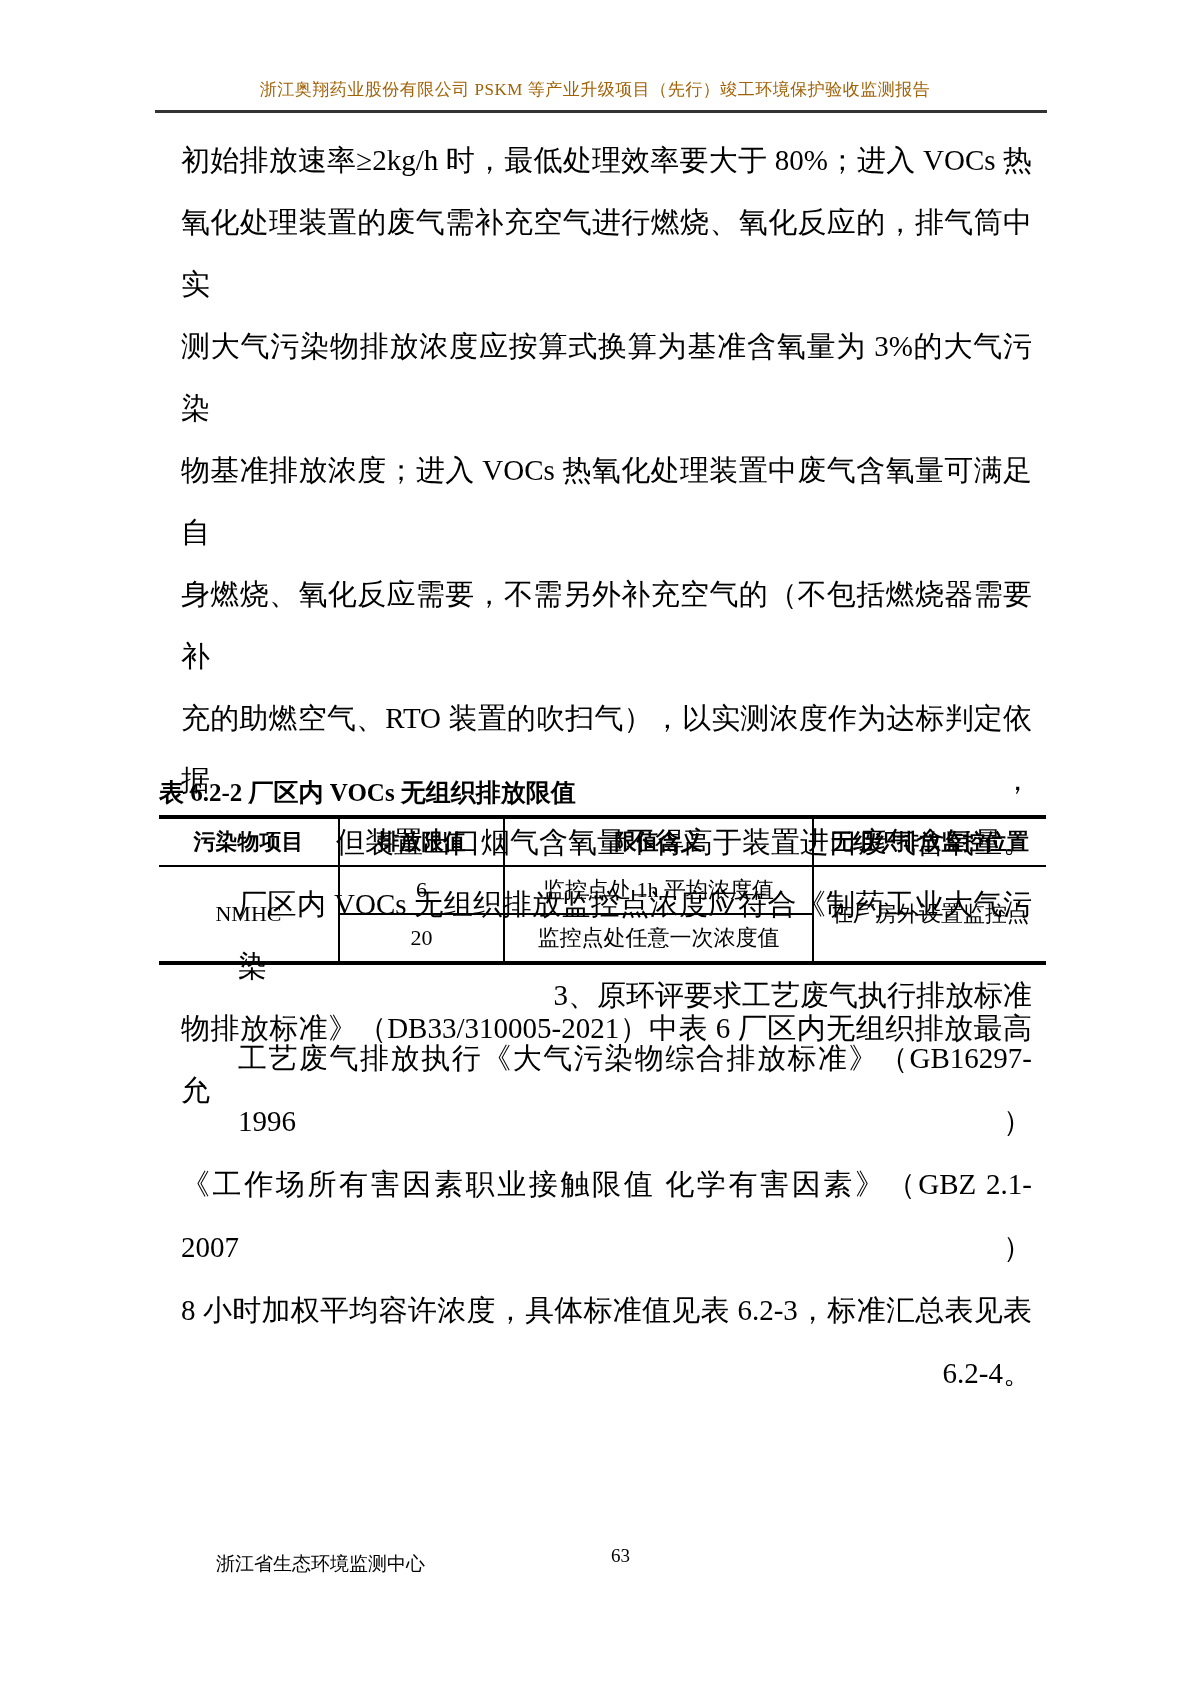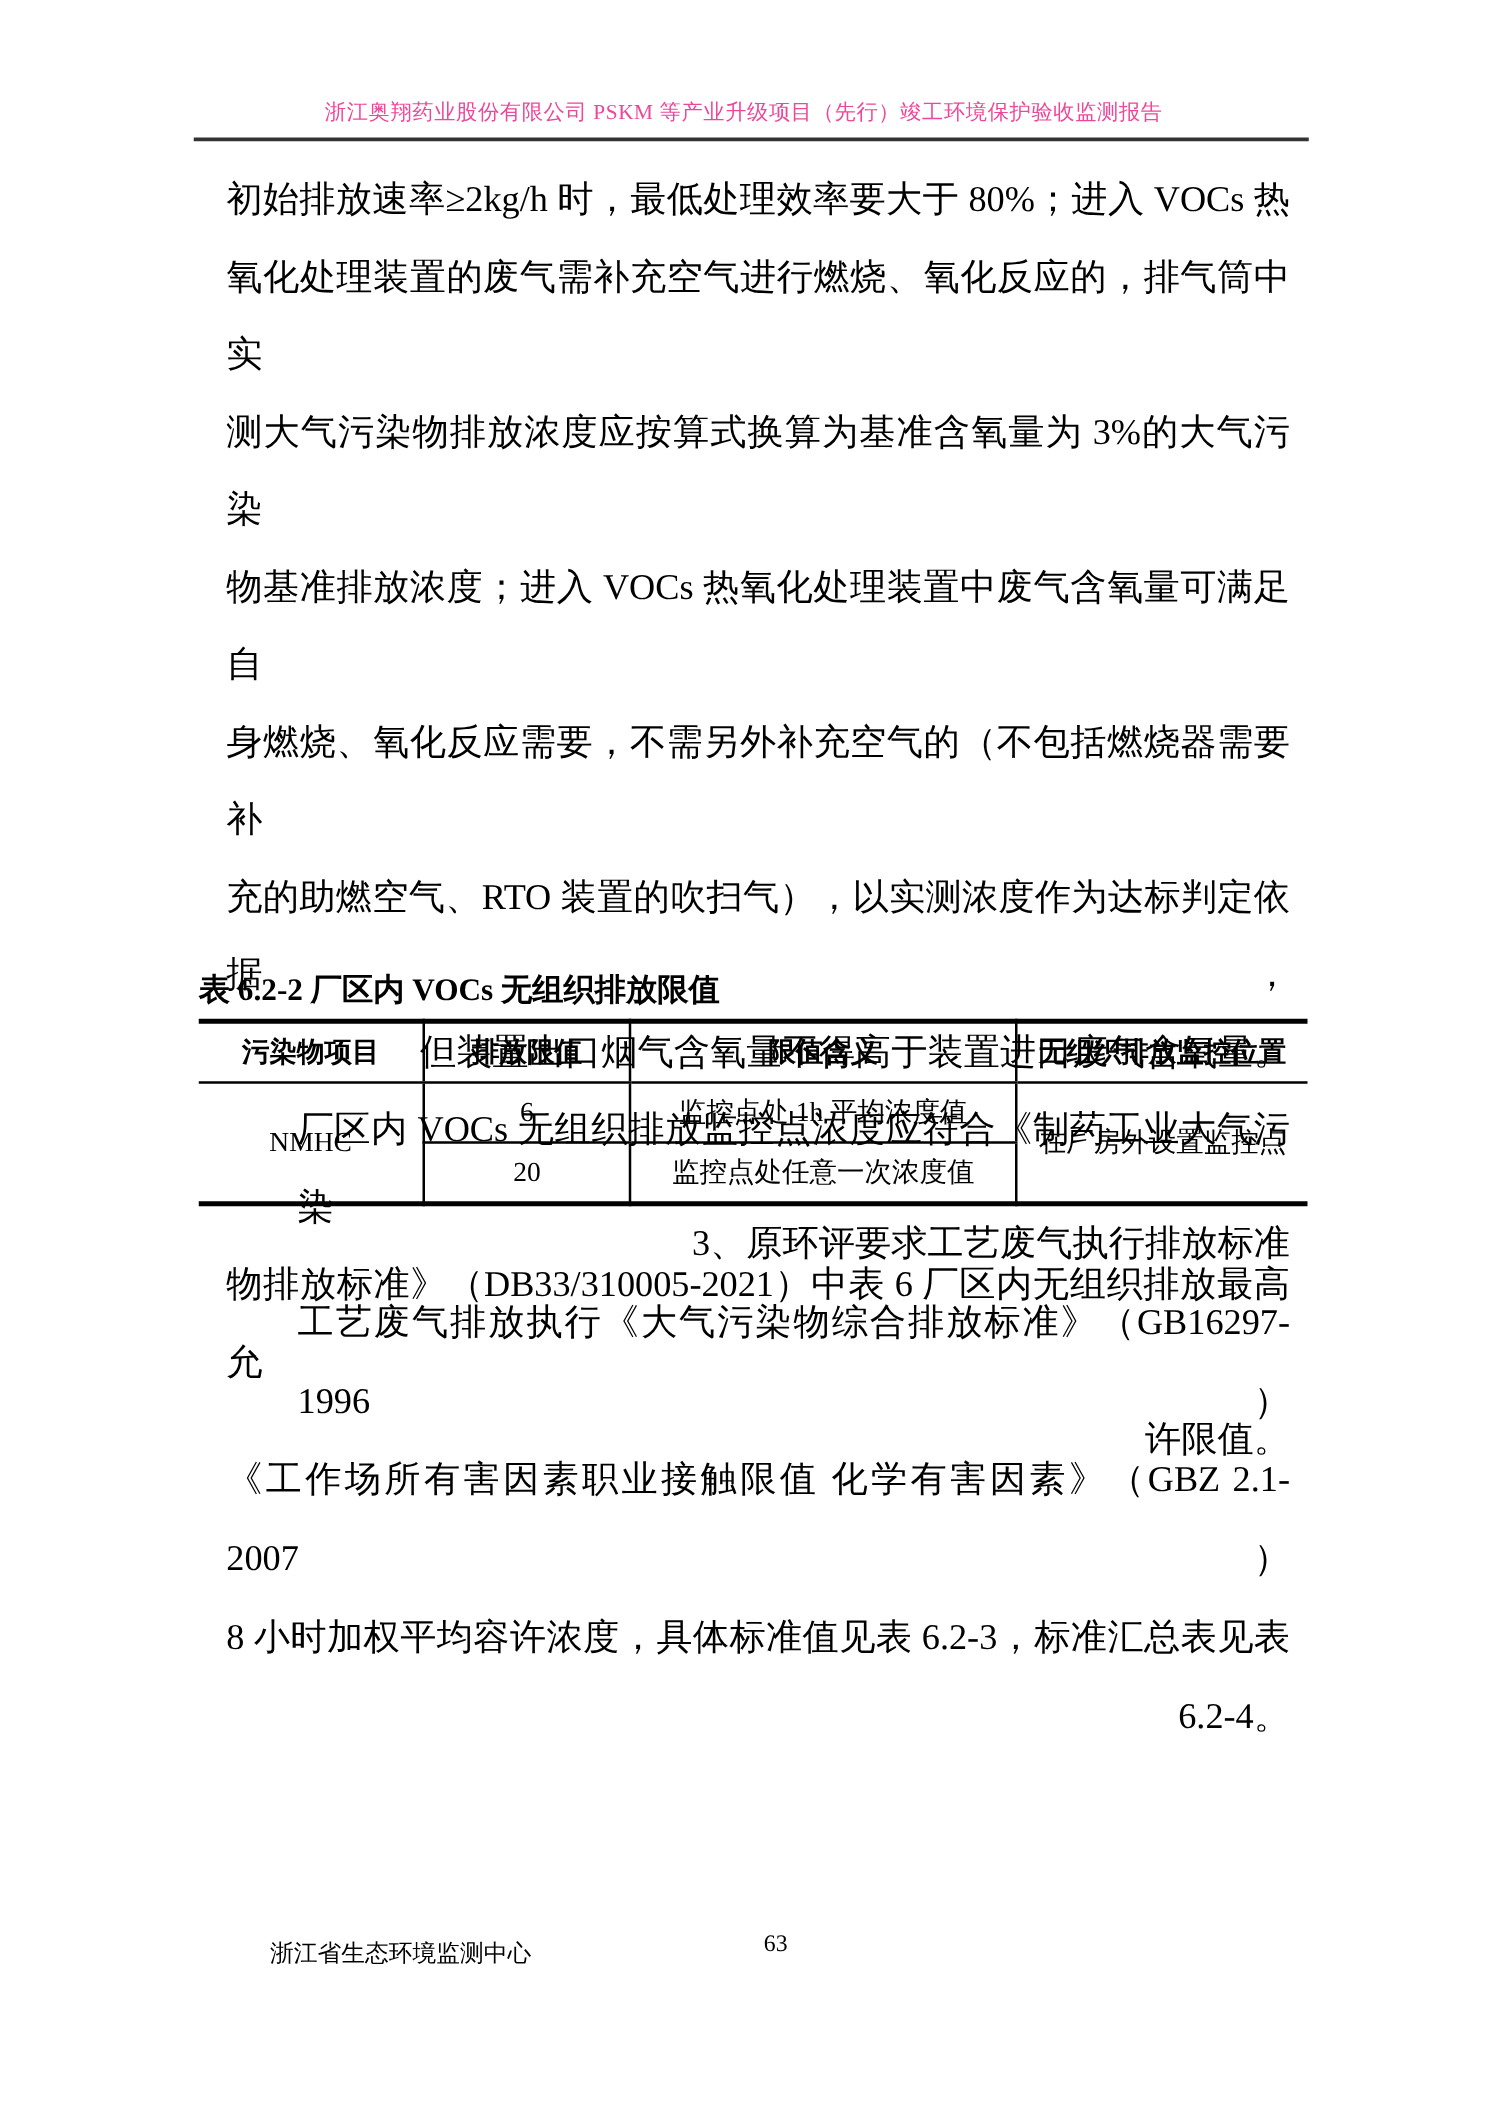--- a/index.html
+++ b/index.html
@@ -14,21 +14,21 @@
   }
   
   .doc-header-title {
     position: absolute;
     top: 78px;
     left: 0;
     width: 100%;
     text-align: center;
     font-size: 17px;
     letter-spacing: 0.5px;
-    color: #ec4899;
+    color: #a16207;
     white-space: nowrap;
   }
   .doc-header-rule {
     position: absolute;
     top: 110px;
     left: 155px;
     width: 892px;
     height: 3px;
     background: #333333;
   }
@@ -113,21 +113,20 @@
   <div class="textblock" id="block1">
     <div class="line j">初始排放速率≥2kg/h 时，最低处理效率要大于 80%；进入 VOCs 热</div>
     <div class="line j">氧化处理装置的废气需补充空气进行燃烧、氧化反应的，排气筒中实</div>
     <div class="line j">测大气污染物排放浓度应按算式换算为基准含氧量为 3%的大气污染</div>
     <div class="line j">物基准排放浓度；进入 VOCs 热氧化处理装置中废气含氧量可满足自</div>
     <div class="line j">身燃烧、氧化反应需要，不需另外补充空气的（不包括燃烧器需要补</div>
     <div class="line j">充的助燃空气、RTO 装置的吹扫气），以实测浓度作为达标判定依据，</div>
     <div class="line">但装置出口烟气含氧量不得高于装置进口废气含氧量。</div>
     <div class="line j indent">厂区内 VOCs 无组织排放监控点浓度应符合《制药工业大气污染</div>
     <div class="line j">物排放标准》（DB33/310005-2021）中表 6 厂区内无组织排放最高允</div>
-    <div class="line">许限值。</div>
   </div>
 
   <div class="table-title">表 6.2-2  厂区内 VOCs 无组织排放限值</div>
 
   <table class="limits-table">
     <colgroup>
       <col style="width:180px">
       <col style="width:165px">
       <col style="width:309px">
       <col style="width:233px">

